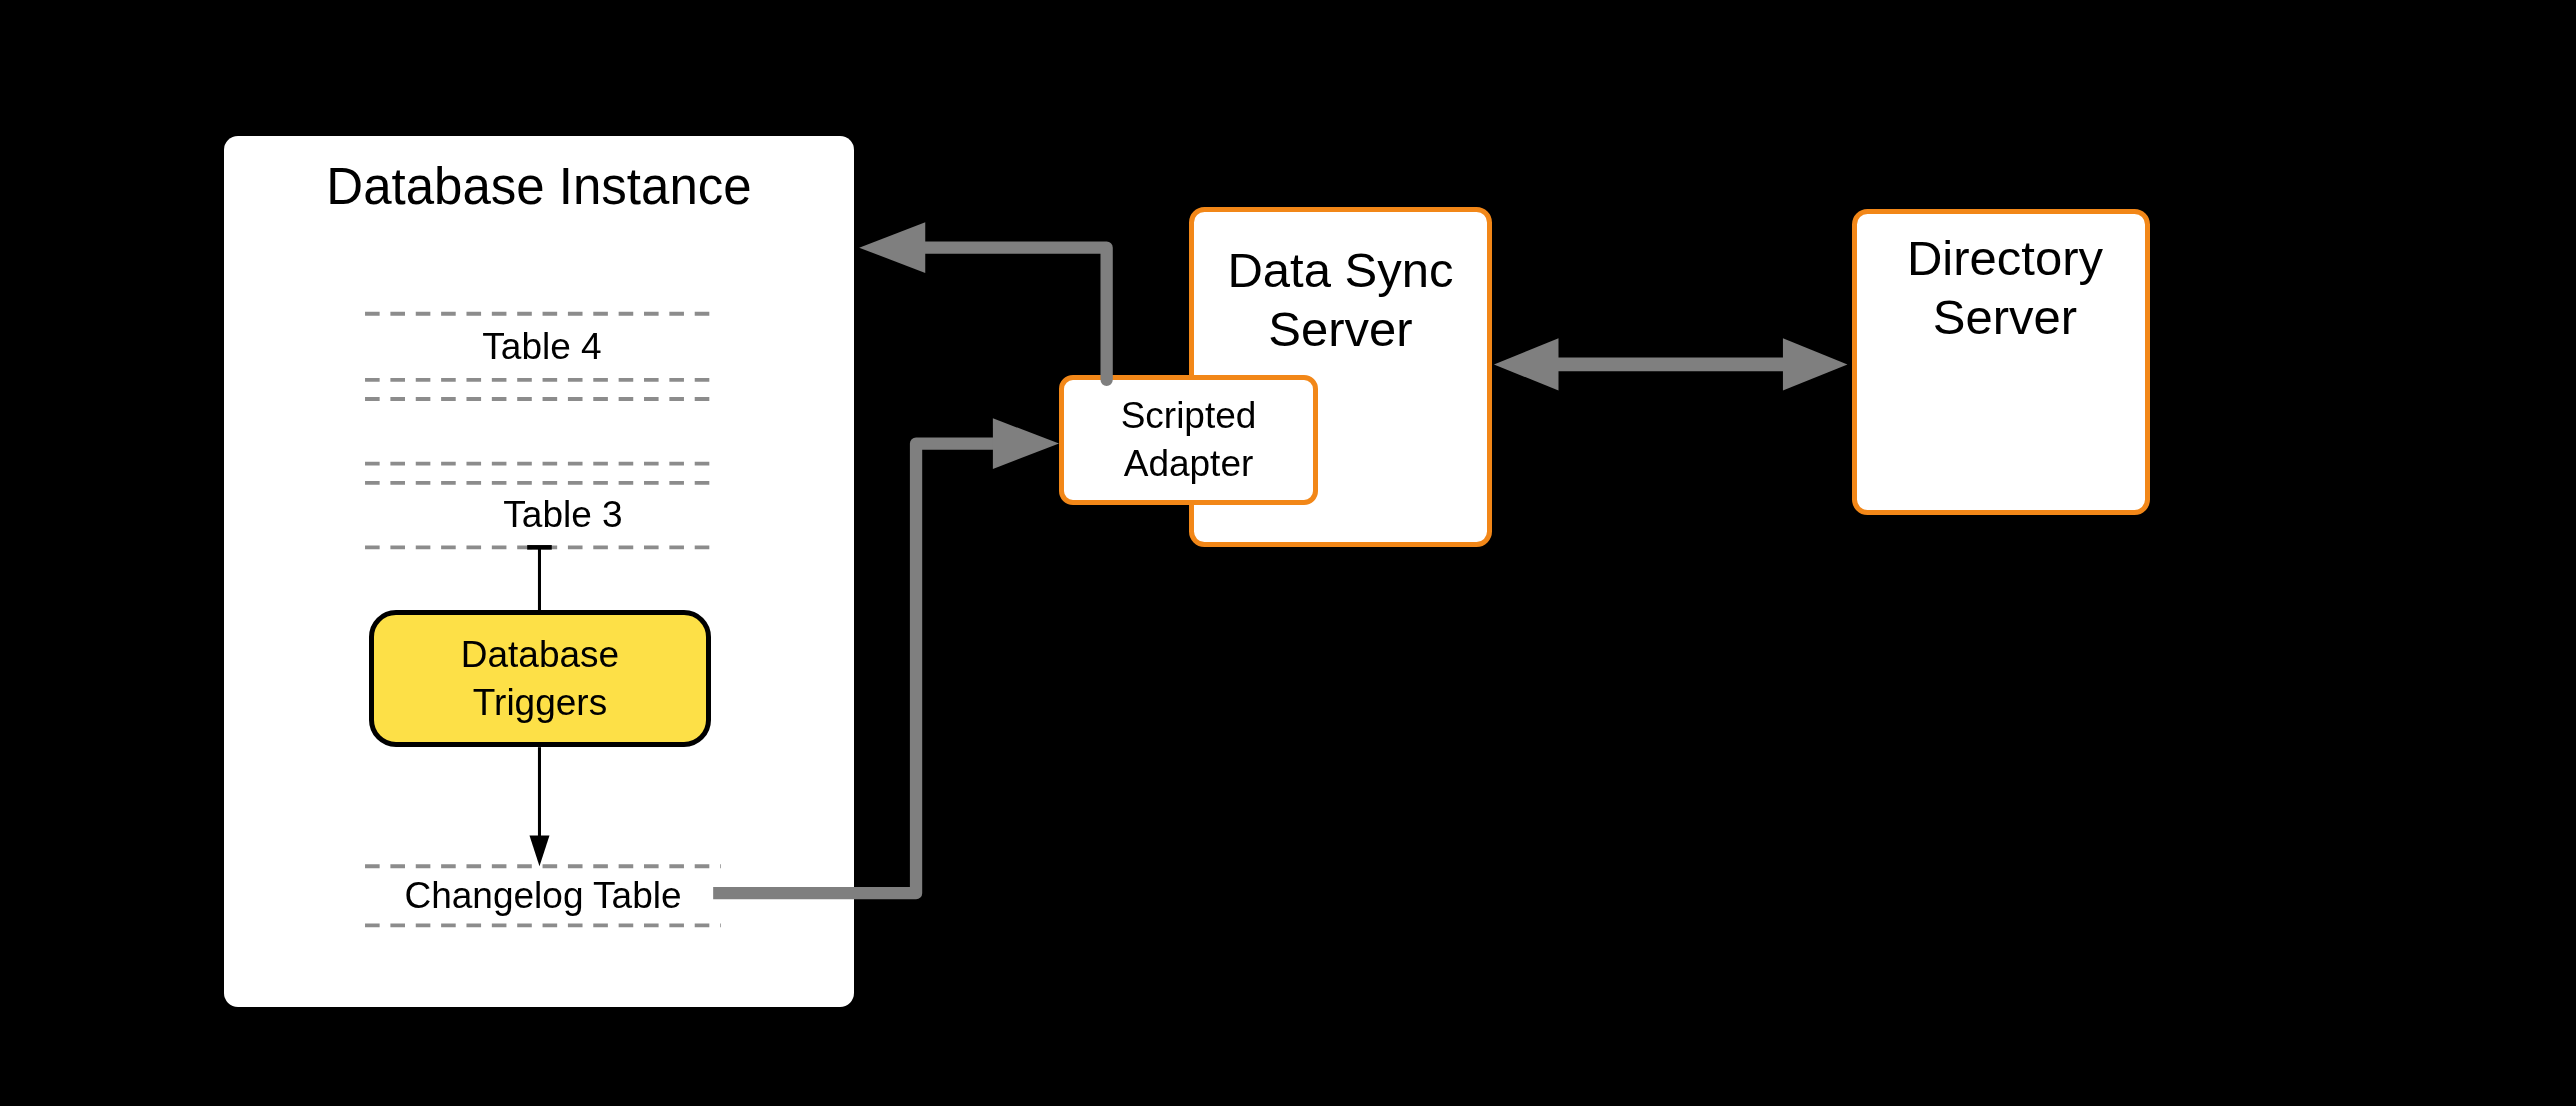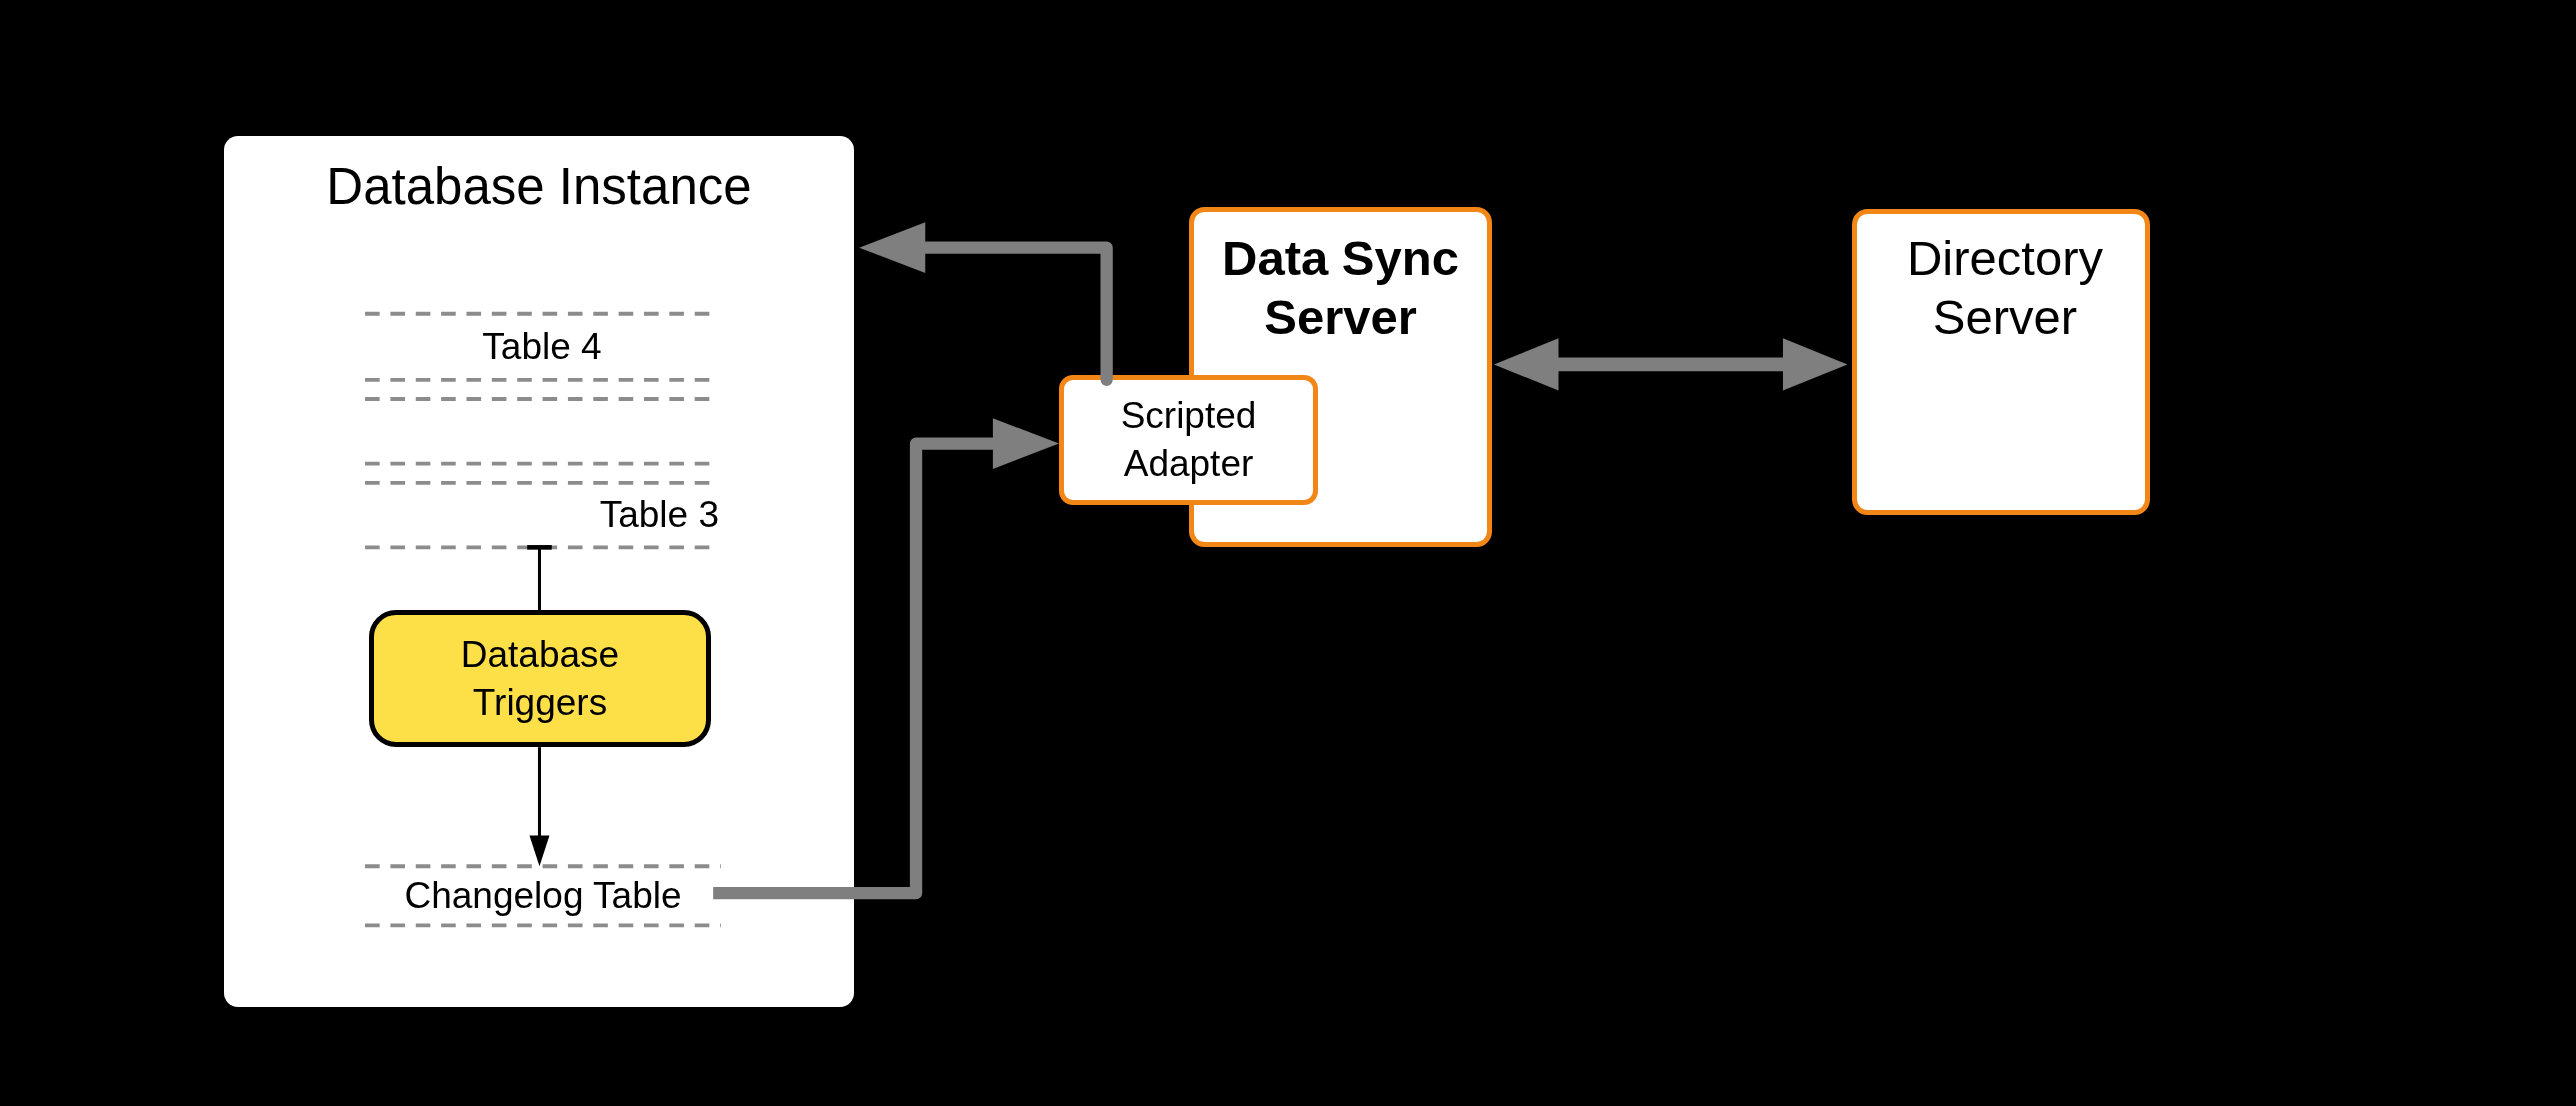--- a/index.html
+++ b/index.html
@@ -67,31 +67,31 @@
 </head>
 <body>
 
 <div id="stage">
 
   <div class="abs node-plain" style="left:224px; top:136px; width:630px; height:871px;"></div>
 
   <div class="abs label-center title-lg" style="left:224px; top:161px; width:630px;">Database Instance</div>
 
   <div class="abs label-center body-txt" style="left:365px; top:328px; width:354px;">Table 4</div>
-  <div class="abs label-center body-txt" style="left:365px; top:496px; width:354px;text-align:right;">Table 3</div>
+  <div class="abs label-center body-txt" style="left:386px; top:496px; width:354px;">Table 3</div>
 
   <div class="abs node-black two-line body-txt" style="left:369px; top:610px; width:342px; height:137px;">
     <span>Database</span>
     <span>Triggers</span>
   </div>
 
   <div class="abs label-center body-txt" style="left:365px; top:877px; width:356px;">Changelog Table</div>
 
   <div class="abs node-orange" style="left:1189px; top:207px; width:303px; height:340px;">
-    <div class="label-center title-md" style="padding-top:17px;font-weight:bold;">
+    <div class="label-center title-md" style="padding-top:29px;">
       <div>Data Sync</div>
       <div>Server</div>
     </div>
   </div>
 
   <div class="abs node-orange two-line body-txt" style="left:1059px; top:375px; width:259px; height:130px; border-radius:14px;">
     <span>Scripted</span>
     <span>Adapter</span>
   </div>
 

